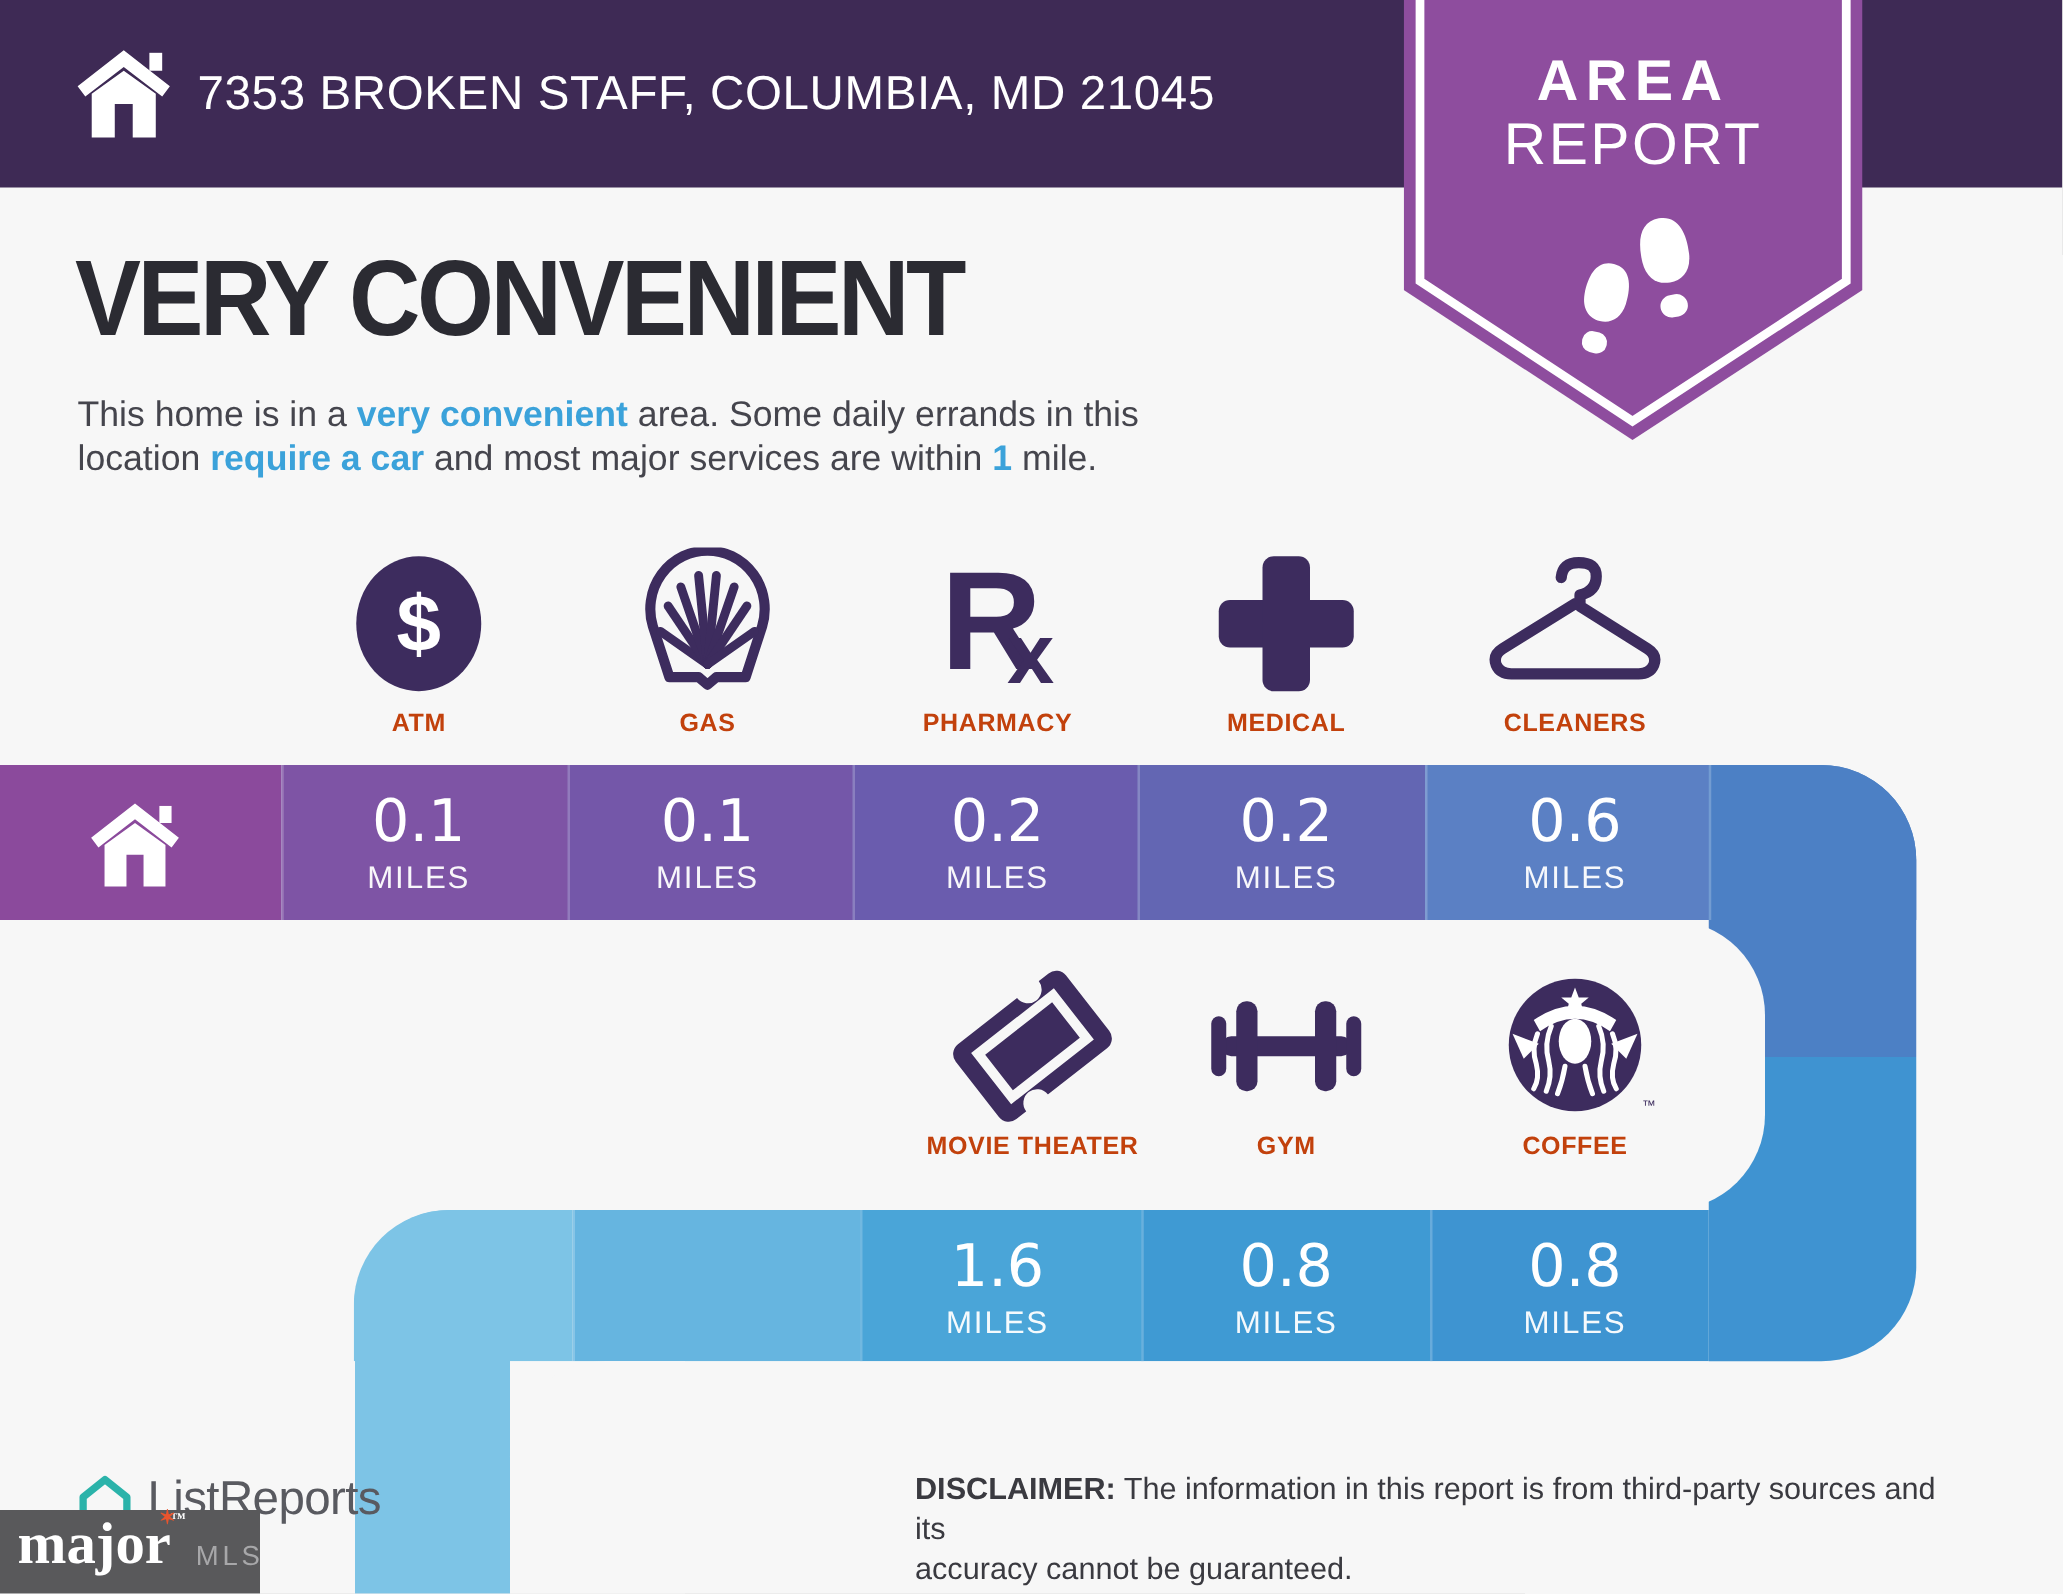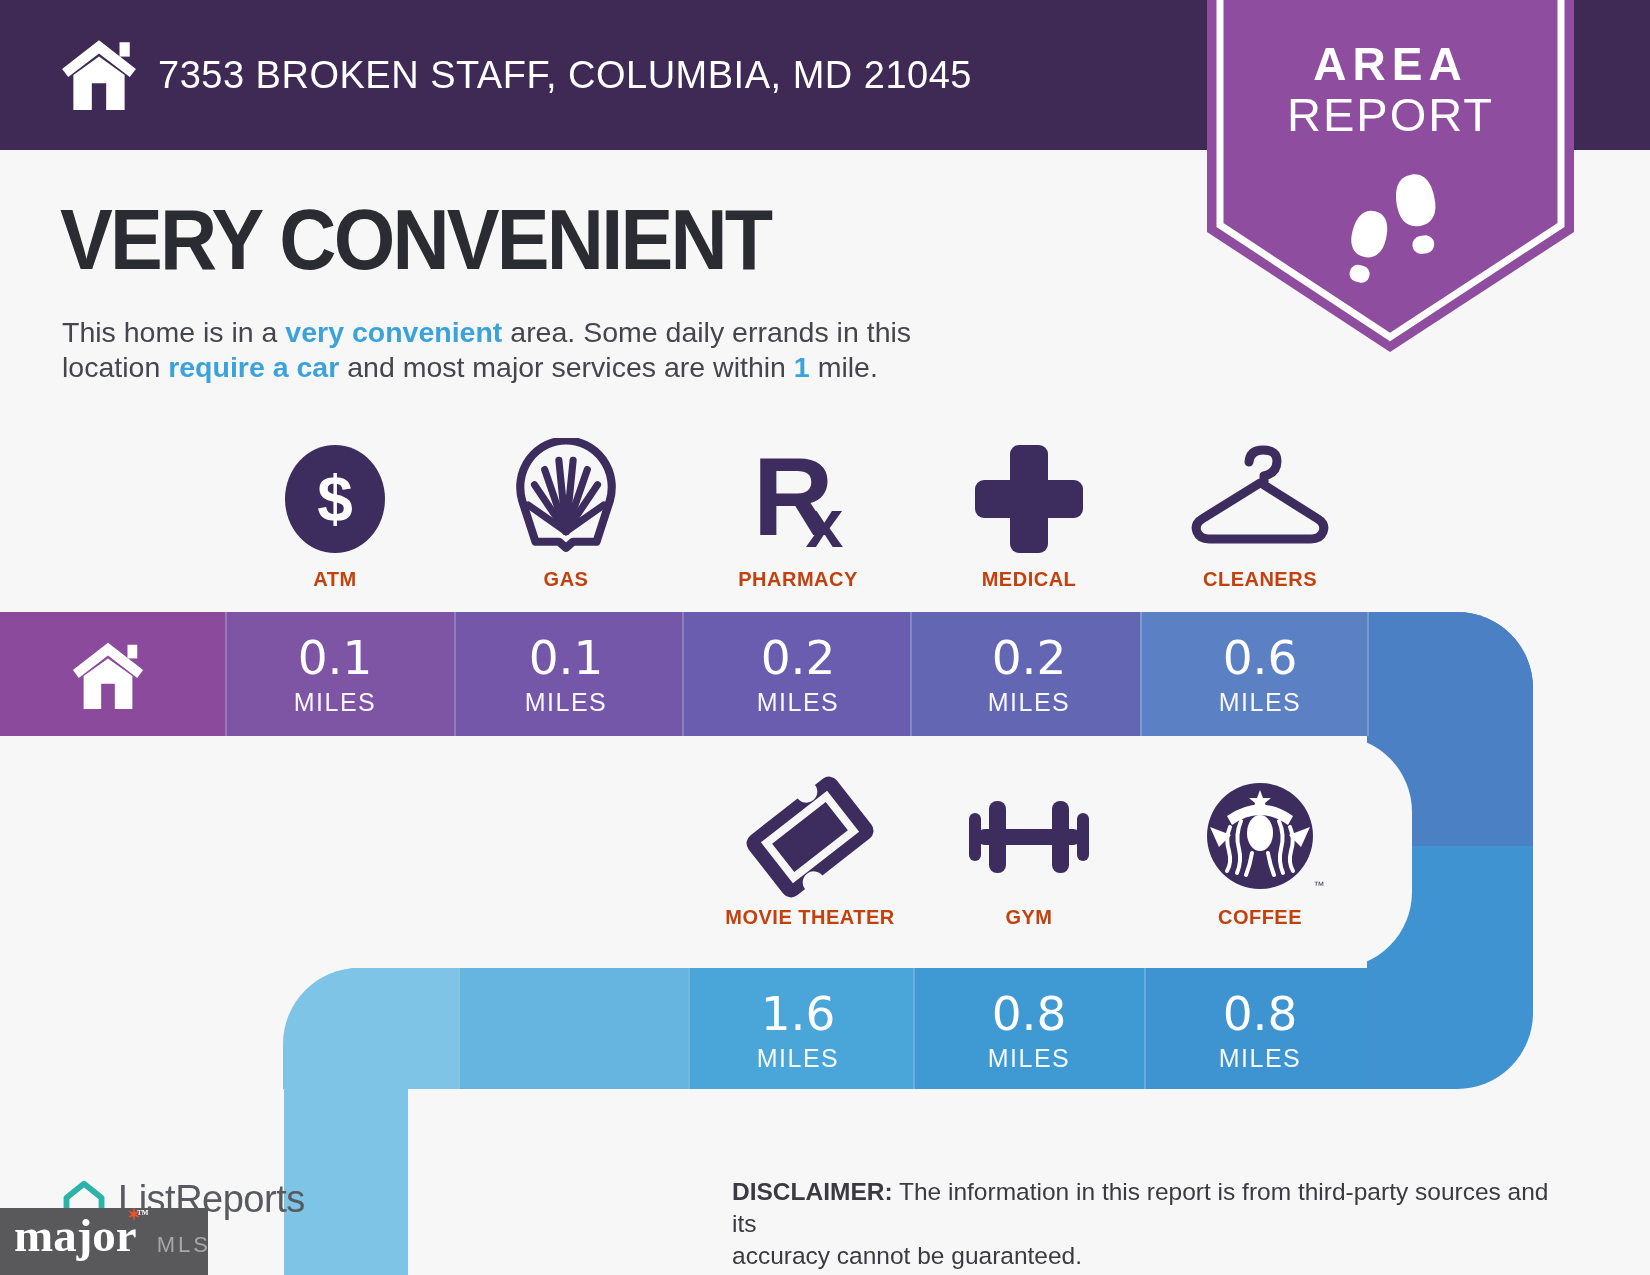--- a/index.html
+++ b/index.html
@@ -6,21 +6,21 @@
   .page{position:relative;width:1650px;height:1275px;background:#f7f7f7;overflow:hidden;
         font-family:"Liberation Sans", sans-serif;}
 
   
   .header{position:absolute;left:0;top:0;width:1650px;height:150px;background:#3e2a55;}
   .header-home{position:absolute;left:58px;top:32px;}
   .address{position:absolute;left:158px;top:0;height:150px;display:flex;align-items:center;
            color:#fff;font-size:38px;font-weight:500;letter-spacing:.5px;}
 
   
-  .badge{position:absolute;left:1207px;top:0;width:312px;height:356px;z-index:6;}
+  .badge{position:absolute;left:1123px;top:0;width:312px;height:356px;z-index:6;}
   .badge svg.badge-shape{position:absolute;left:0;top:0;}
   .badge-text{position:absolute;left:0;top:40px;width:367px;text-align:center;color:#fff;line-height:1.08;}
   .badge-line1{font-size:46px;font-weight:600;letter-spacing:6px;}
   .badge-line2{font-size:47px;font-weight:400;letter-spacing:2px;}
   .badge-feet{position:absolute;left:116px;top:166px;}
 
   
   .title{position:absolute;left:60px;top:190px;font-size:86px;font-weight:800;color:#2b2b32;
          letter-spacing:-3px;transform:scaleX(.92);transform-origin:left top;white-space:nowrap;}
   .intro{position:absolute;left:62px;top:286px;width:1100px;font-size:28.5px;line-height:1.24;
@@ -226,21 +226,21 @@
   </div>
   <div class="dist d-row1" style="left:929px;">
     <div class="num">0.2</div>
     <div class="unit">MILES</div>
   </div>
   <div class="dist d-row1" style="left:1160px;">
     <div class="num">0.6</div>
     <div class="unit">MILES</div>
   </div>
 
-  <div class="am row2-am" style="left:690px;">
+  <div class="am row2-am" style="left:706px;">
     <div class="am-icon">
       <svg width="150" height="130" viewBox="-75 -65 150 130">
         <g transform="rotate(-38)">
           <rect x="-56" y="-38" width="112" height="76" rx="10" fill="#3d2c5e"></rect>
           <circle cx="25" cy="-38" r="11" fill="#f7f7f7"></circle>
           <circle cx="-25" cy="38" r="11" fill="#f7f7f7"></circle>
           <rect x="-38" y="-22" width="76" height="44" fill="none" stroke="#f7f7f7" stroke-width="8"></rect>
         </g>
       </svg>
     </div>

